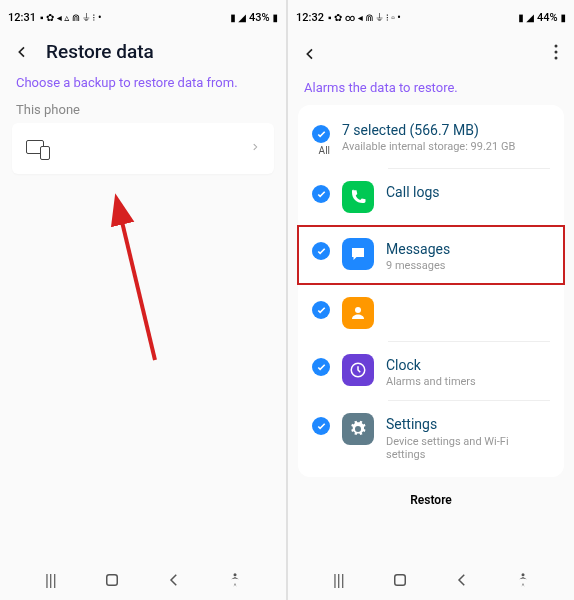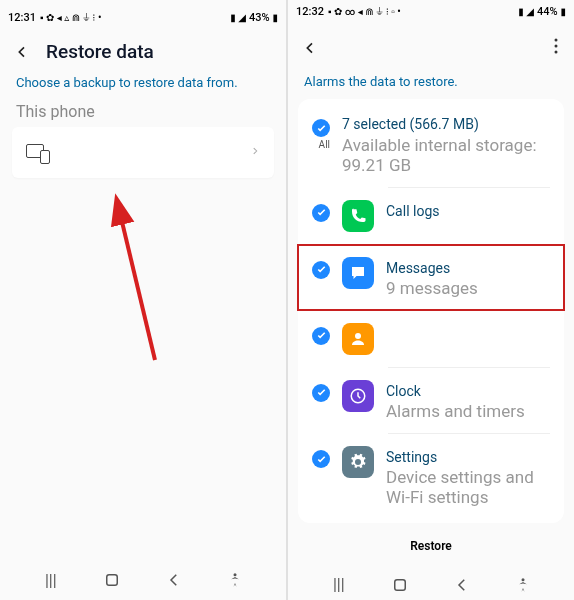--- a/index.html
+++ b/index.html
@@ -8,39 +8,39 @@
     .phone-left { border-right: 2px solid #e0e0e0; }
     .status-bar { height: 24px; display: flex; align-items: flex-end; justify-content: space-between; padding: 0 8px; font-size: 11px; font-weight: 500; }
     .status-left { display: flex; align-items: center; gap: 4px; }
     .status-right { display: flex; align-items: center; gap: 3px; }
     .status-icon { font-size: 10px; }
     .header { display: flex; align-items: center; padding: 16px 12px 8px; gap: 14px; }
     .back-btn { width: 20px; height: 20px; display: flex; align-items: center; justify-content: center; cursor: pointer; }
     .back-btn svg { width: 16px; height: 16px; }
     .title { font-size: 19px; font-weight: 500; color: #0f172a; }
     .more-btn { margin-left: auto; cursor: pointer; padding: 4px; }
-    .subtitle { padding: 4px 16px 10px; font-size: 13px; color: #0369a1; }
-    .section-label { padding: 2px 16px 6px; font-size: 16px; color: #888; }
+    .subtitle { padding: 4px 16px 10px; font-size: 13px; color: #8b5cf6; }
+    .section-label { padding: 2px 16px 6px; font-size: 13px; color: #888; }
     .backup-item { margin: 0 12px; background: #fff; border-radius: 6px; padding: 16px 14px; display: flex; align-items: center; justify-content: space-between; cursor: pointer; box-shadow: 0 1px 2px rgba(0,0,0,0.03); }
     .devices-icon { width: 22px; height: 18px; position: relative; }
     .devices-icon::before { content: ''; position: absolute; width: 16px; height: 12px; border: 1.8px solid #444; border-radius: 2px; top: 0; left: 0; }
     .devices-icon::after { content: ''; position: absolute; width: 8px; height: 12px; border: 1.8px solid #444; border-radius: 2px; bottom: -2px; right: -2px; background: #fff; }
     .chevron { color: #aaa; }
     .restore-list { margin: 0 10px; background: #fff; border-radius: 12px; padding: 4px 0; }
     .restore-item { display: flex; align-items: flex-start; padding: 12px 14px; gap: 12px; position: relative; }
     .restore-item.highlighted { outline: 2.5px solid #c82020; outline-offset: -1px; }
     .check-col { display: flex; flex-direction: column; align-items: flex-end; gap: 2px; padding-top: 4px; }
     .check-circle { width: 18px; height: 18px; border-radius: 50%; background: #1e88ff; display: flex; align-items: center; justify-content: center; }
     .check-circle svg { width: 11px; height: 11px; }
     .check-label { font-size: 10px; color: #555; }
     .icon-badge { width: 32px; height: 32px; border-radius: 8px; display: flex; align-items: center; justify-content: center; flex-shrink: 0; }
     .icon-badge svg { width: 18px; height: 18px; }
     .item-text { flex: 1; padding-top: 2px; }
     .item-title { font-size: 14px; color: #0c4a6e; line-height: 1.3; }
-    .item-sub { font-size: 17px; color: #999; margin-top: 1px; }
+    .item-sub { font-size: 11px; color: #999; margin-top: 1px; }
     .divider { height: 1px; background: #eee; margin-left: 90px; margin-right: 14px; }
     .restore-btn { text-align: center; padding: 16px; font-size: 12px; font-weight: 600; cursor: pointer; }
     .nav-bar { margin-top: auto; height: 40px; display: flex; align-items: center; justify-content: space-around; padding: 0 20px; }
     .nav-icon { width: 18px; height: 18px; display: flex; align-items: center; justify-content: center; color: #555; cursor: pointer; }
     .arrow-annotation { position: absolute; left: 100px; top: 190px; pointer-events: none; z-index: 10; }
     .arrow-annotation svg { width: 80px; height: 180px; }
     .summary-item .item-text { padding-top: 0; }
   </style>
 </head>
 <body>

